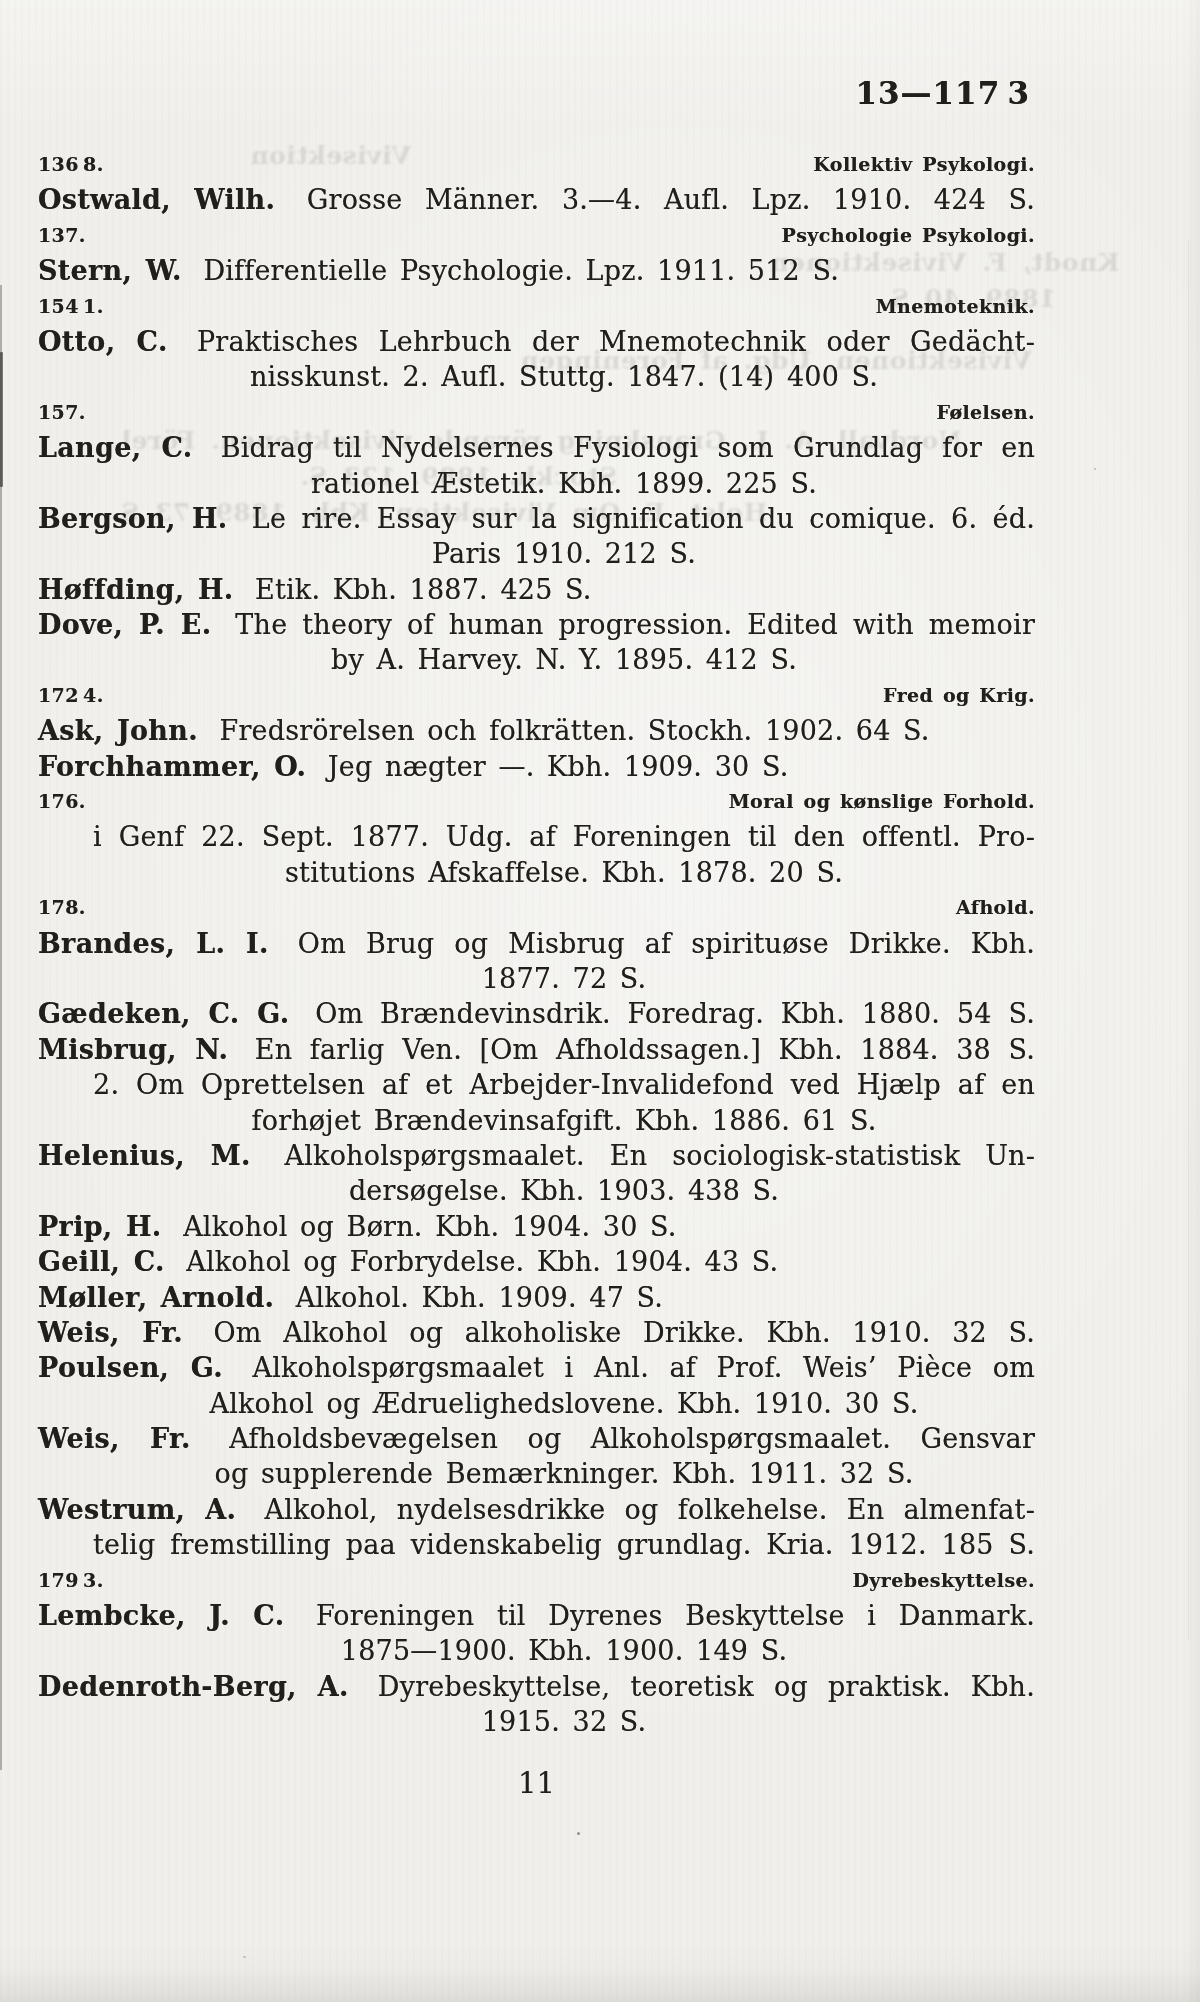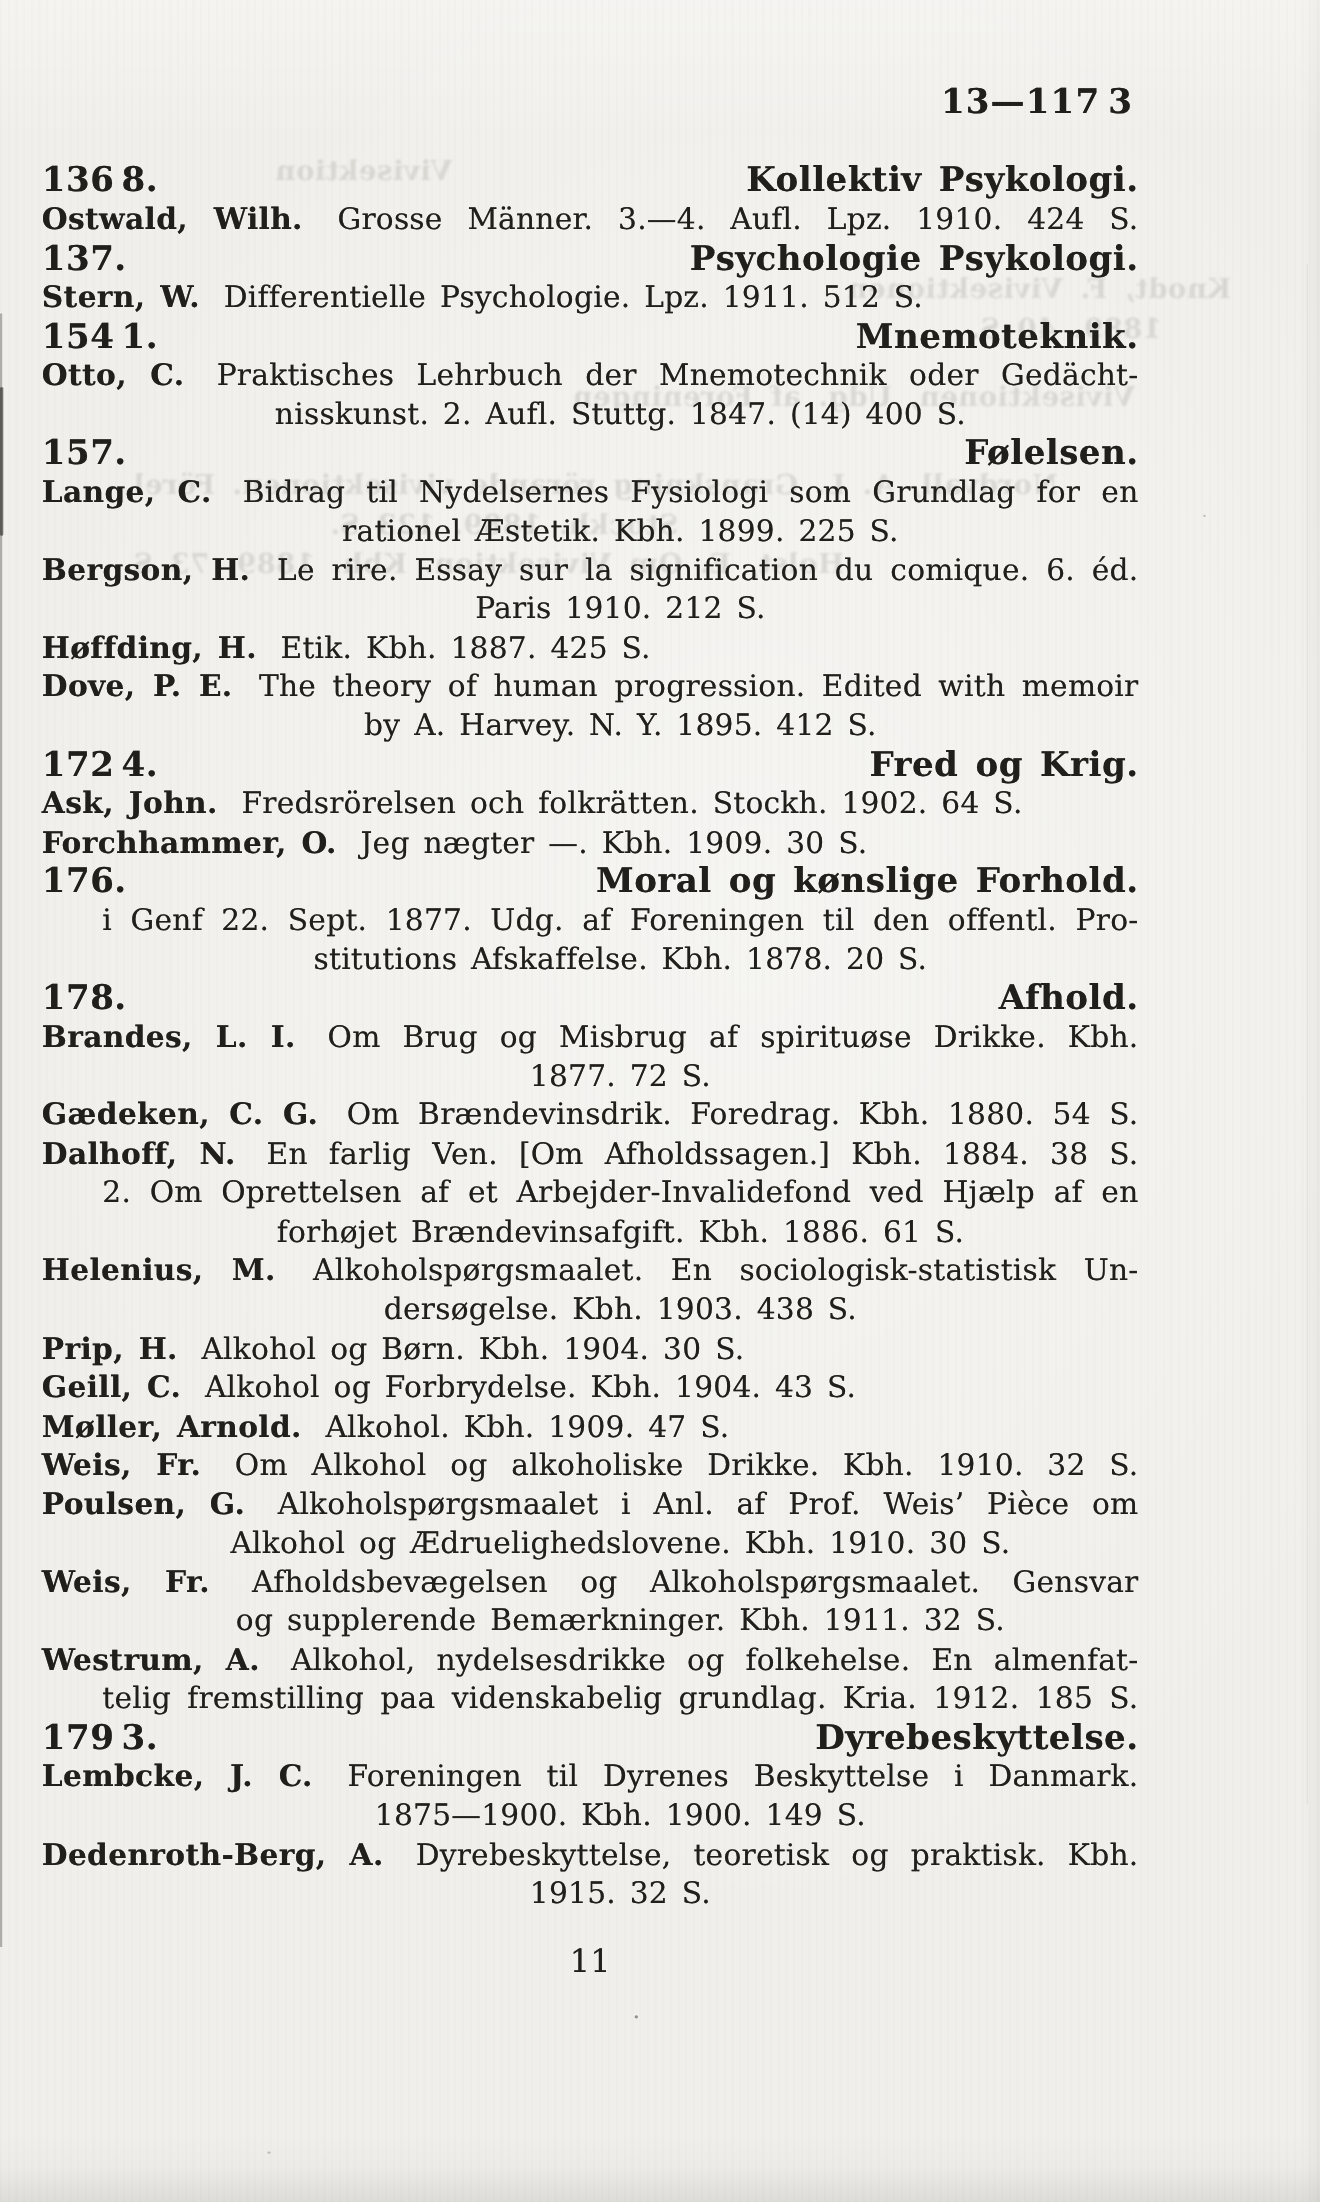--- a/index.html
+++ b/index.html
@@ -30,21 +30,21 @@
   .line{
     height:35.4px;line-height:35.4px;
     font-size:27px;
     letter-spacing:0.2px;
     word-spacing:0.14em;
     white-space:normal;
     text-shadow:0 0 0.6px rgba(33,31,25,0.6);
   }
   .line.cont{padding-left:55px;text-align:center;}
   .line.just{text-align:justify;text-align-last:justify;text-justify:inter-word;}
-  .line.sec{display:flex;justify-content:space-between;font-weight:bold;font-size:31px;letter-spacing:0.4px;}
+  .line.sec{display:flex;justify-content:space-between;font-weight:bold;font-size:19px;letter-spacing:0.4px;}
   .b{font-weight:bold;letter-spacing:0.3px;margin-right:9px;}
   .page-number{
     position:absolute;left:38px;top:1766px;width:997px;
     text-align:center;font-size:29px;line-height:34px;
     text-shadow:0 0 0.6px rgba(33,31,25,0.6);
   }
   .bleed-layer{position:absolute;left:0;top:0;width:1200px;height:2002px;pointer-events:none;}
   .bleed{
     position:absolute;
     font-weight:bold;font-size:25px;letter-spacing:0.5px;word-spacing:0.25em;
@@ -119,21 +119,21 @@
       </div>
       <div class="line cont just"><span>i Genf 22. Sept. 1877. Udg. af Foreningen til den offentl. Pro-</span></div>
       <div class="line cont"><span>stitutions Afskaffelse. Kbh. 1878. 20 S.</span></div>
       <div class="line sec">
         <span>178.</span>
         <span>Afhold.</span>
       </div>
       <div class="line just"><span class="b">Brandes, L. I.</span><span> Om Brug og Misbrug af spirituøse Drikke. Kbh.</span></div>
       <div class="line cont"><span>1877. 72 S.</span></div>
       <div class="line just"><span class="b">Gædeken, C. G.</span><span> Om Brændevinsdrik. Foredrag. Kbh. 1880. 54 S.</span></div>
-      <div class="line just"><span class="b">Dalhoff, N.</span><span> En farlig Ven. [Om Afholdssagen.] Kbh. 1884. 38 S.</span></div>
+      <div class="line just"><span class="b">Misbrug, N.</span><span> En farlig Ven. [Om Afholdssagen.] Kbh. 1884. 38 S.</span></div>
       <div class="line cont just"><span>2. Om Oprettelsen af et Arbejder-Invalidefond ved Hjælp af en</span></div>
       <div class="line cont"><span>forhøjet Brændevinsafgift. Kbh. 1886. 61 S.</span></div>
       <div class="line just"><span class="b">Helenius, M.</span><span> Alkoholspørgsmaalet. En sociologisk-statistisk Un-</span></div>
       <div class="line cont"><span>dersøgelse. Kbh. 1903. 438 S.</span></div>
       <div class="line"><span class="b">Prip, H.</span><span> Alkohol og Børn. Kbh. 1904. 30 S.</span></div>
       <div class="line"><span class="b">Geill, C.</span><span> Alkohol og Forbrydelse. Kbh. 1904. 43 S.</span></div>
       <div class="line"><span class="b">Møller, Arnold.</span><span> Alkohol. Kbh. 1909. 47 S.</span></div>
       <div class="line just"><span class="b">Weis, Fr.</span><span> Om Alkohol og alkoholiske Drikke. Kbh. 1910. 32 S.</span></div>
       <div class="line just"><span class="b">Poulsen, G.</span><span> Alkoholspørgsmaalet i Anl. af Prof. Weis’ Pièce om</span></div>
       <div class="line cont"><span>Alkohol og Ædruelighedslovene. Kbh. 1910. 30 S.</span></div>

